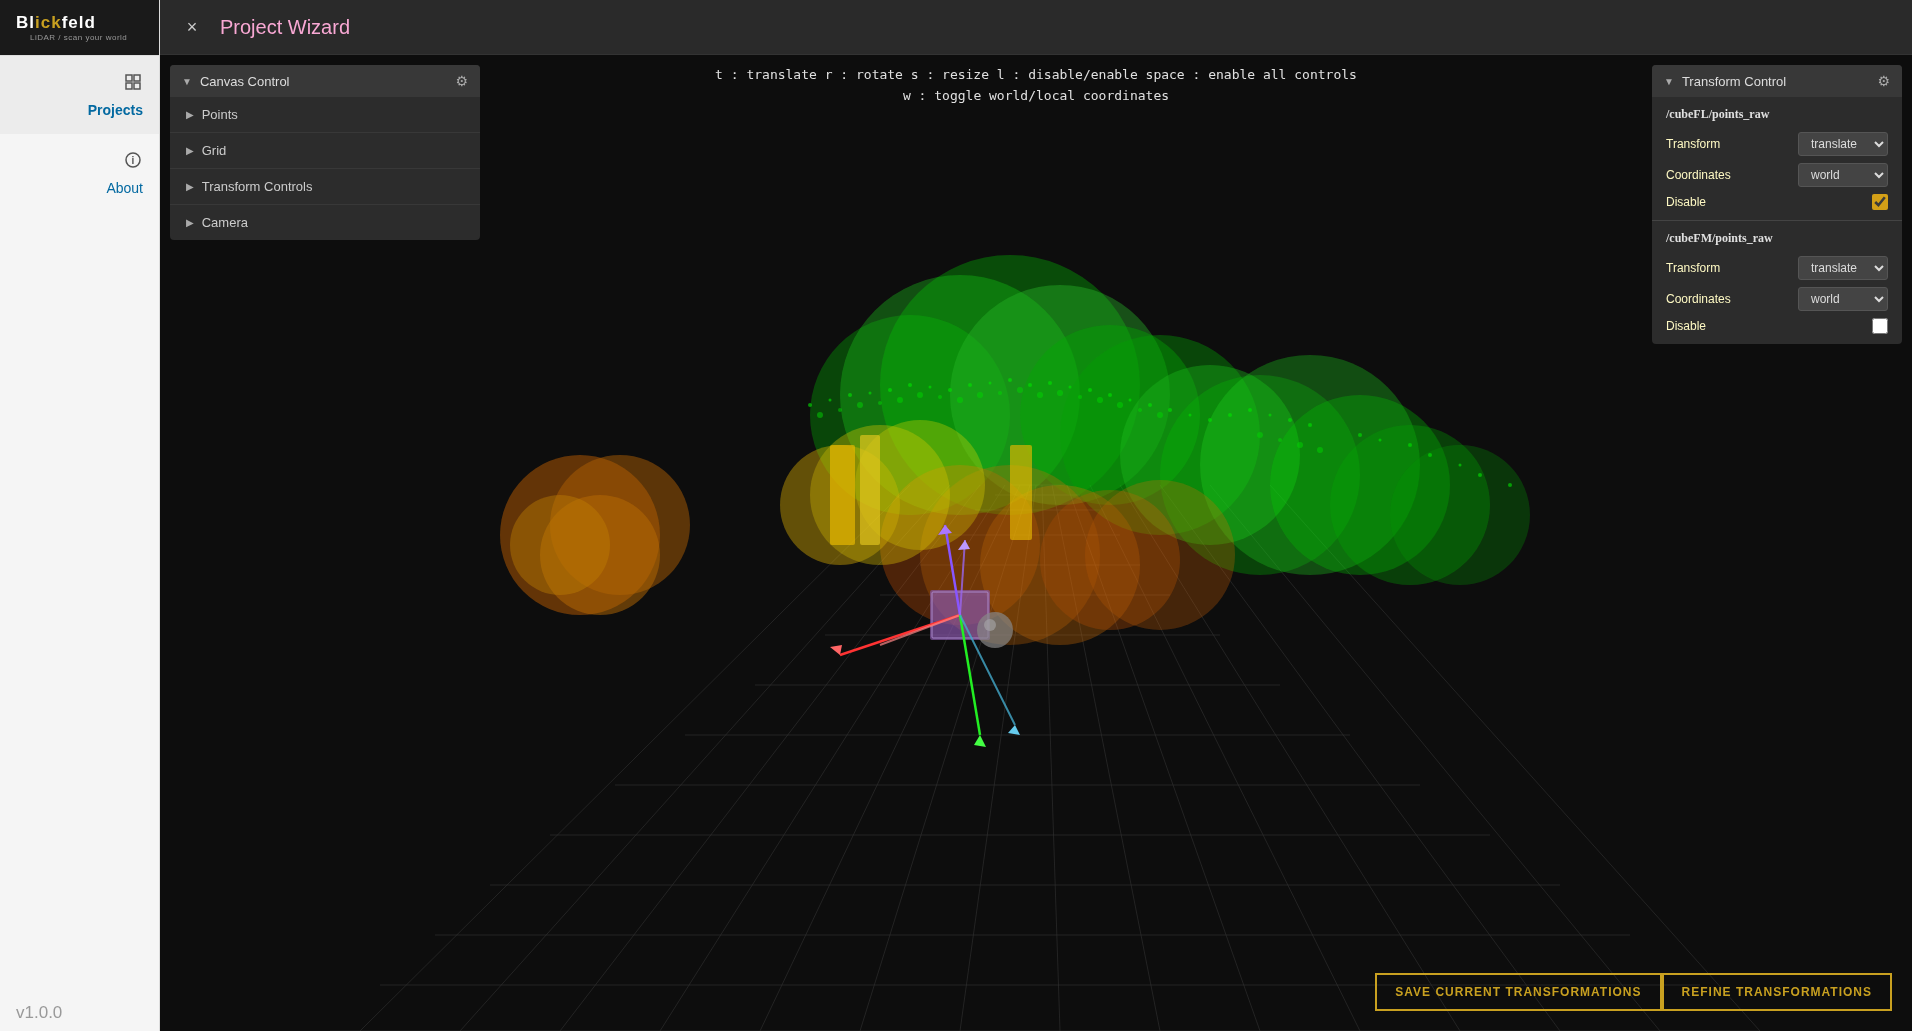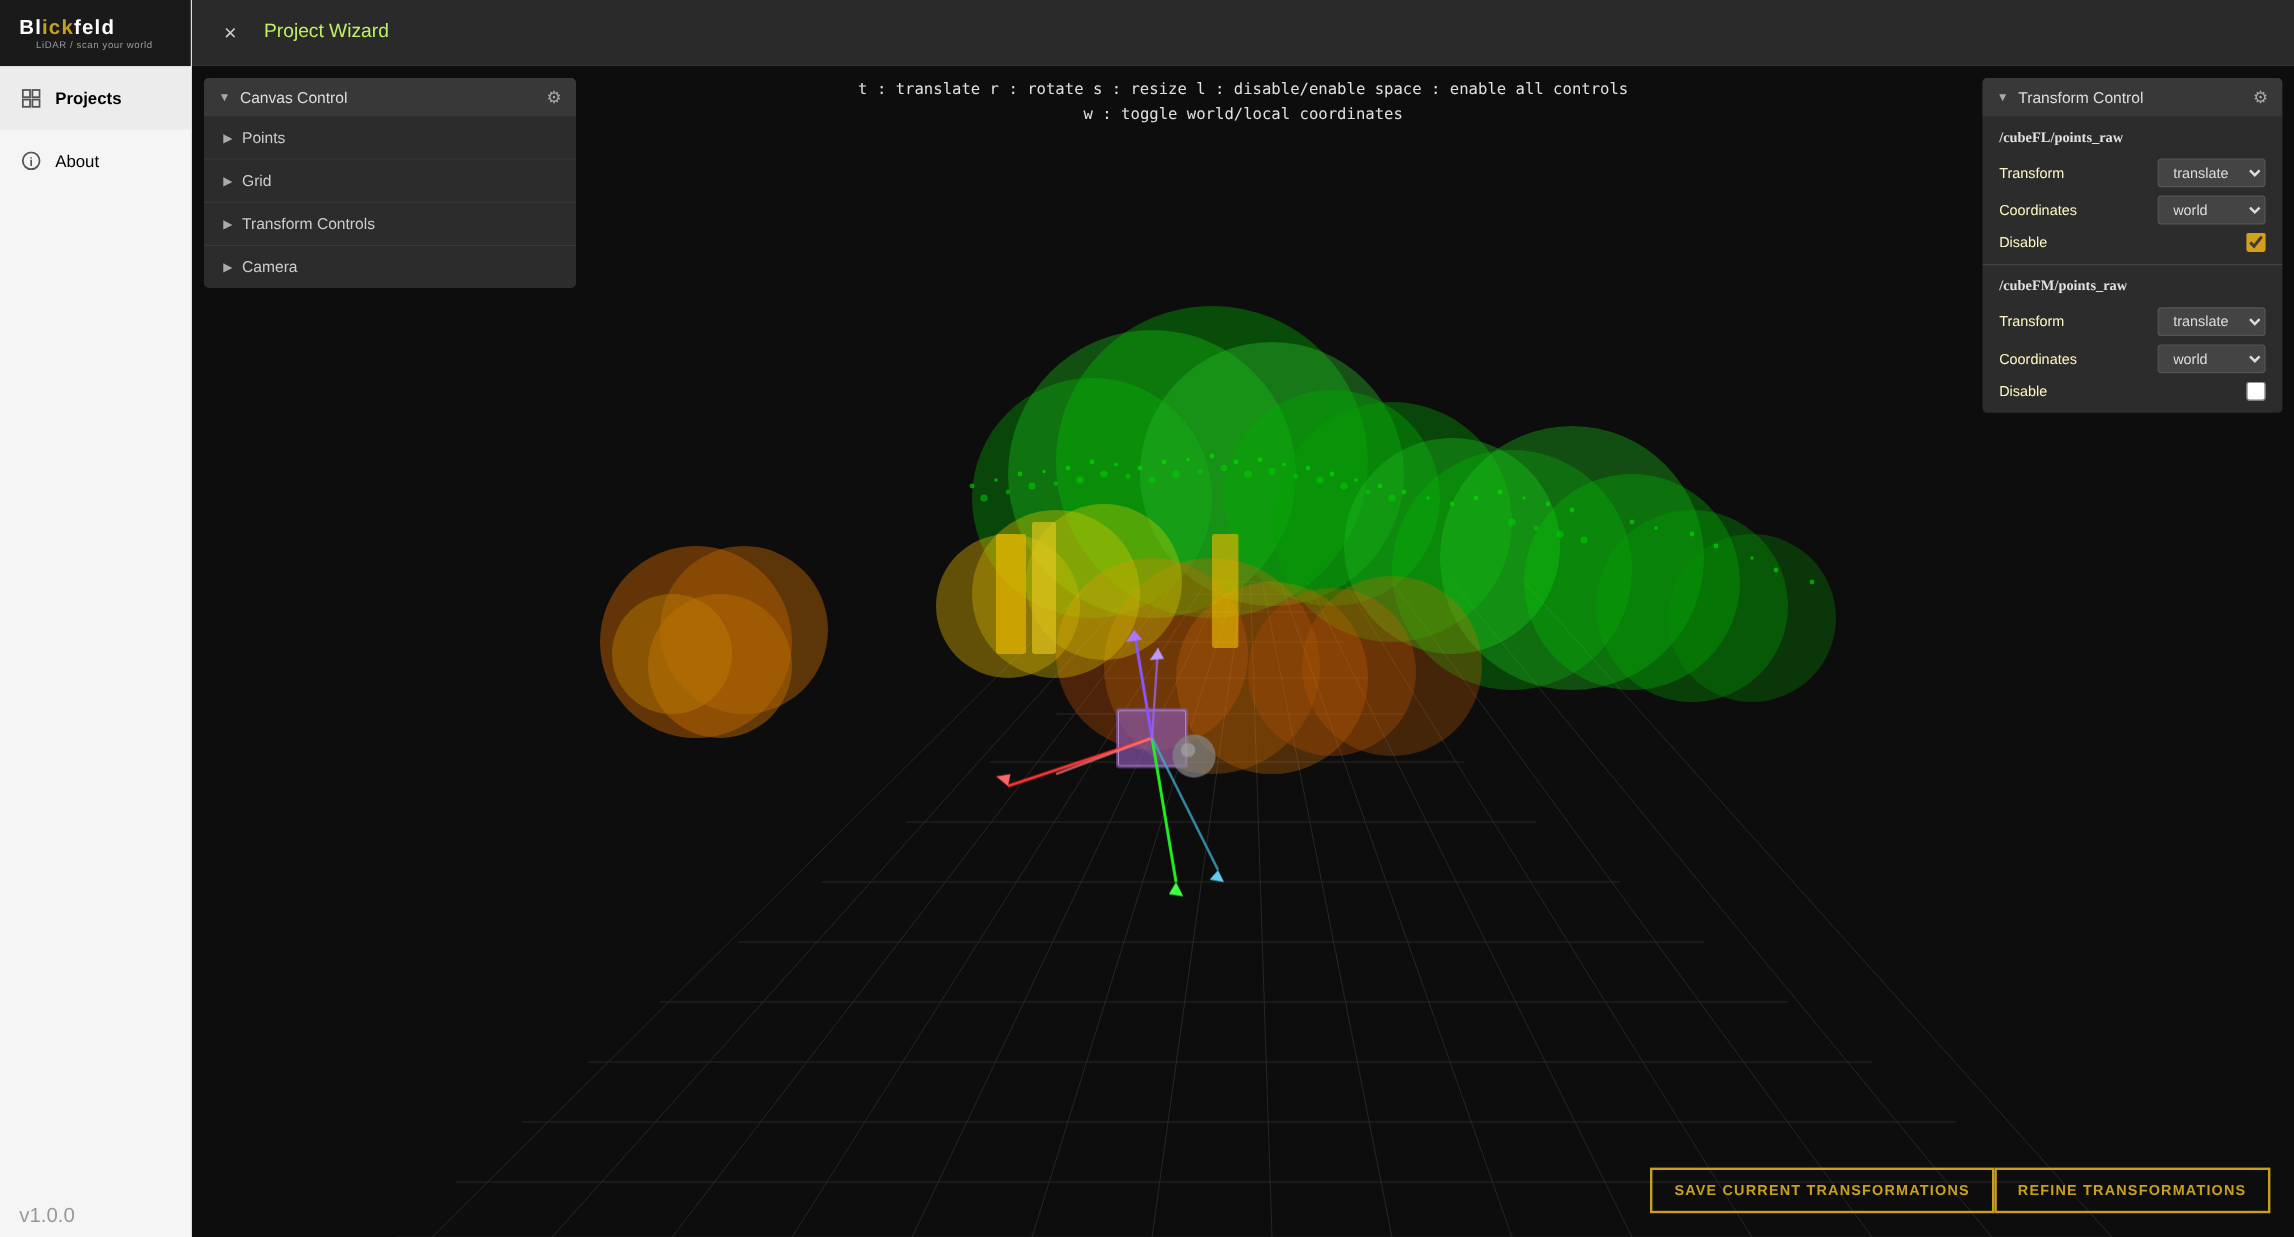--- a/index.html
+++ b/index.html
@@ -18,26 +18,27 @@
     #logo-area {
       background: #1a1a1a;
       padding: 12px 16px;
       height: 55px;
       display: flex;
       align-items: center;
     }
     .sidebar-divider { height: 1px; background: #ddd; }
     .sidebar-item {
       display: flex;
-      align-items: center;
+      align-items: flex-end;
       gap: 10px;
       padding: 16px 16px;
       cursor: pointer;
-      color: #000000;
+      color: #0369a1;
       font-size: 14px;
+      flex-direction: column;
     }
     .sidebar-item.active { background: #ececec; font-weight: 600; }
     .sidebar-item .icon {
       width: 20px;
       height: 20px;
       display: flex;
       align-items: center;
       justify-content: center;
       flex-shrink: 0;
     }
@@ -70,22 +71,22 @@
     }
     #topbar .close-btn {
       width: 24px; height: 24px;
       display: flex; align-items: center; justify-content: center;
       cursor: pointer;
       color: #ccc;
       font-size: 18px;
       border-radius: 3px;
     }
     #topbar .title {
-      color: #bef264;
-      font-size: 16px;
+      color: #f9a8d4;
+      font-size: 20px;
       font-weight: 500;
     }
 
     
     #canvas-area {
       flex: 1;
       position: relative;
       background: #0d0d0d;
       overflow: hidden;
     }

